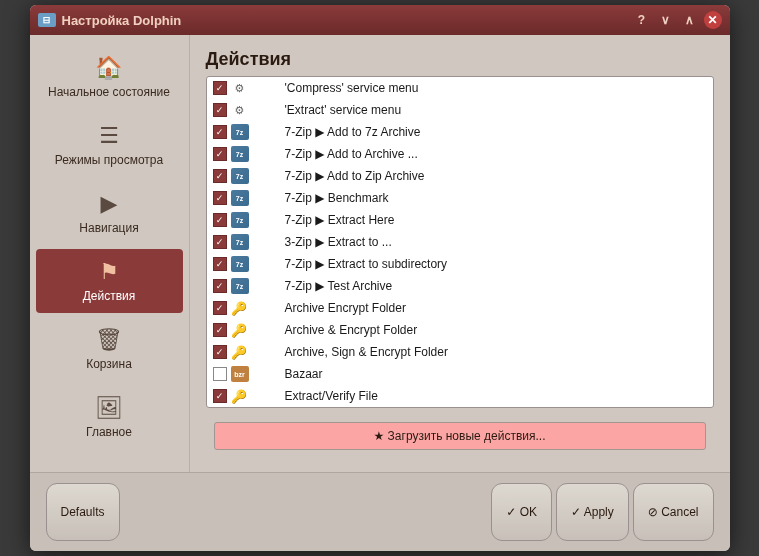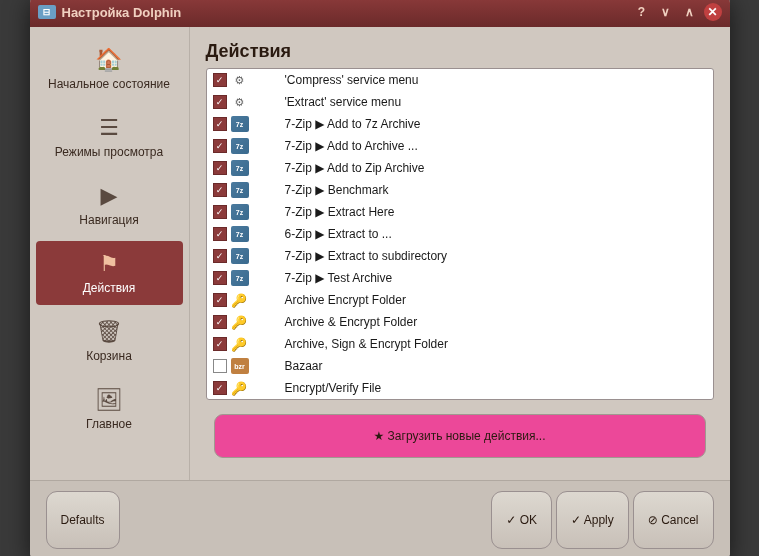--- a/index.html
+++ b/index.html
@@ -180,24 +180,24 @@
       background: #c08040;
       color: white;
       font-size: 7px;
       font-weight: bold;
       border-radius: 2px;
       width: 18px; height: 16px;
       display: flex; align-items: center; justify-content: center;
     }
     .load-more-btn {
       margin: 8px;
-      padding: 14px 12px;
-      background: #ec4899;
+      padding: 6px 12px;
+      background: #fca5a5;
       border: 1px solid #a09890;
-      border-radius: 9px;
+      border-radius: 3px;
       cursor: pointer;
       font-size: 12px;
       color: #2a1a10;
       text-align: center;
     }
     .footer {
       background: #c8c0b8;
       border-top: 1px solid #b0a8a0;
       padding: 10px 16px;
       display: flex;
@@ -320,21 +320,21 @@
             <div class="item-icon">
               <div class="item-icon-7z">7z</div>
             </div>
             <span class="item-label">7-Zip ▶ Extract Here</span>
           </div>
           <div class="list-item">
             <div class="checkbox checked"></div>
             <div class="item-icon">
               <div class="item-icon-7z">7z</div>
             </div>
-            <span class="item-label">6-Zip ▶ Extract to ...</span>
+            <span class="item-label">3-Zip ▶ Extract to ...</span>
           </div>
           <div class="list-item">
             <div class="checkbox checked"></div>
             <div class="item-icon">
               <div class="item-icon-7z">7z</div>
             </div>
             <span class="item-label">7-Zip ▶ Extract to subdirectory</span>
           </div>
           <div class="list-item">
             <div class="checkbox checked"></div>
@@ -369,21 +369,21 @@
             <div class="item-icon">
               <div class="item-icon-bzr">bzr</div>
             </div>
             <span class="item-label">Bazaar</span>
           </div>
           <div class="list-item">
             <div class="checkbox checked"></div>
             <div class="item-icon">
               <span style="font-size:13px;">🔑</span>
             </div>
-            <span class="item-label">Encrypt/Verify File</span>
+            <span class="item-label">Extract/Verify File</span>
           </div>
         </div>
       <div style="height:6px;"></div>
       <button class="load-more-btn">★  Загрузить новые действия...</button>
     </div>
   </div>
 
   <div class="footer">
     <button class="footer-btn">Defaults</button>
     <div class="footer-right">

